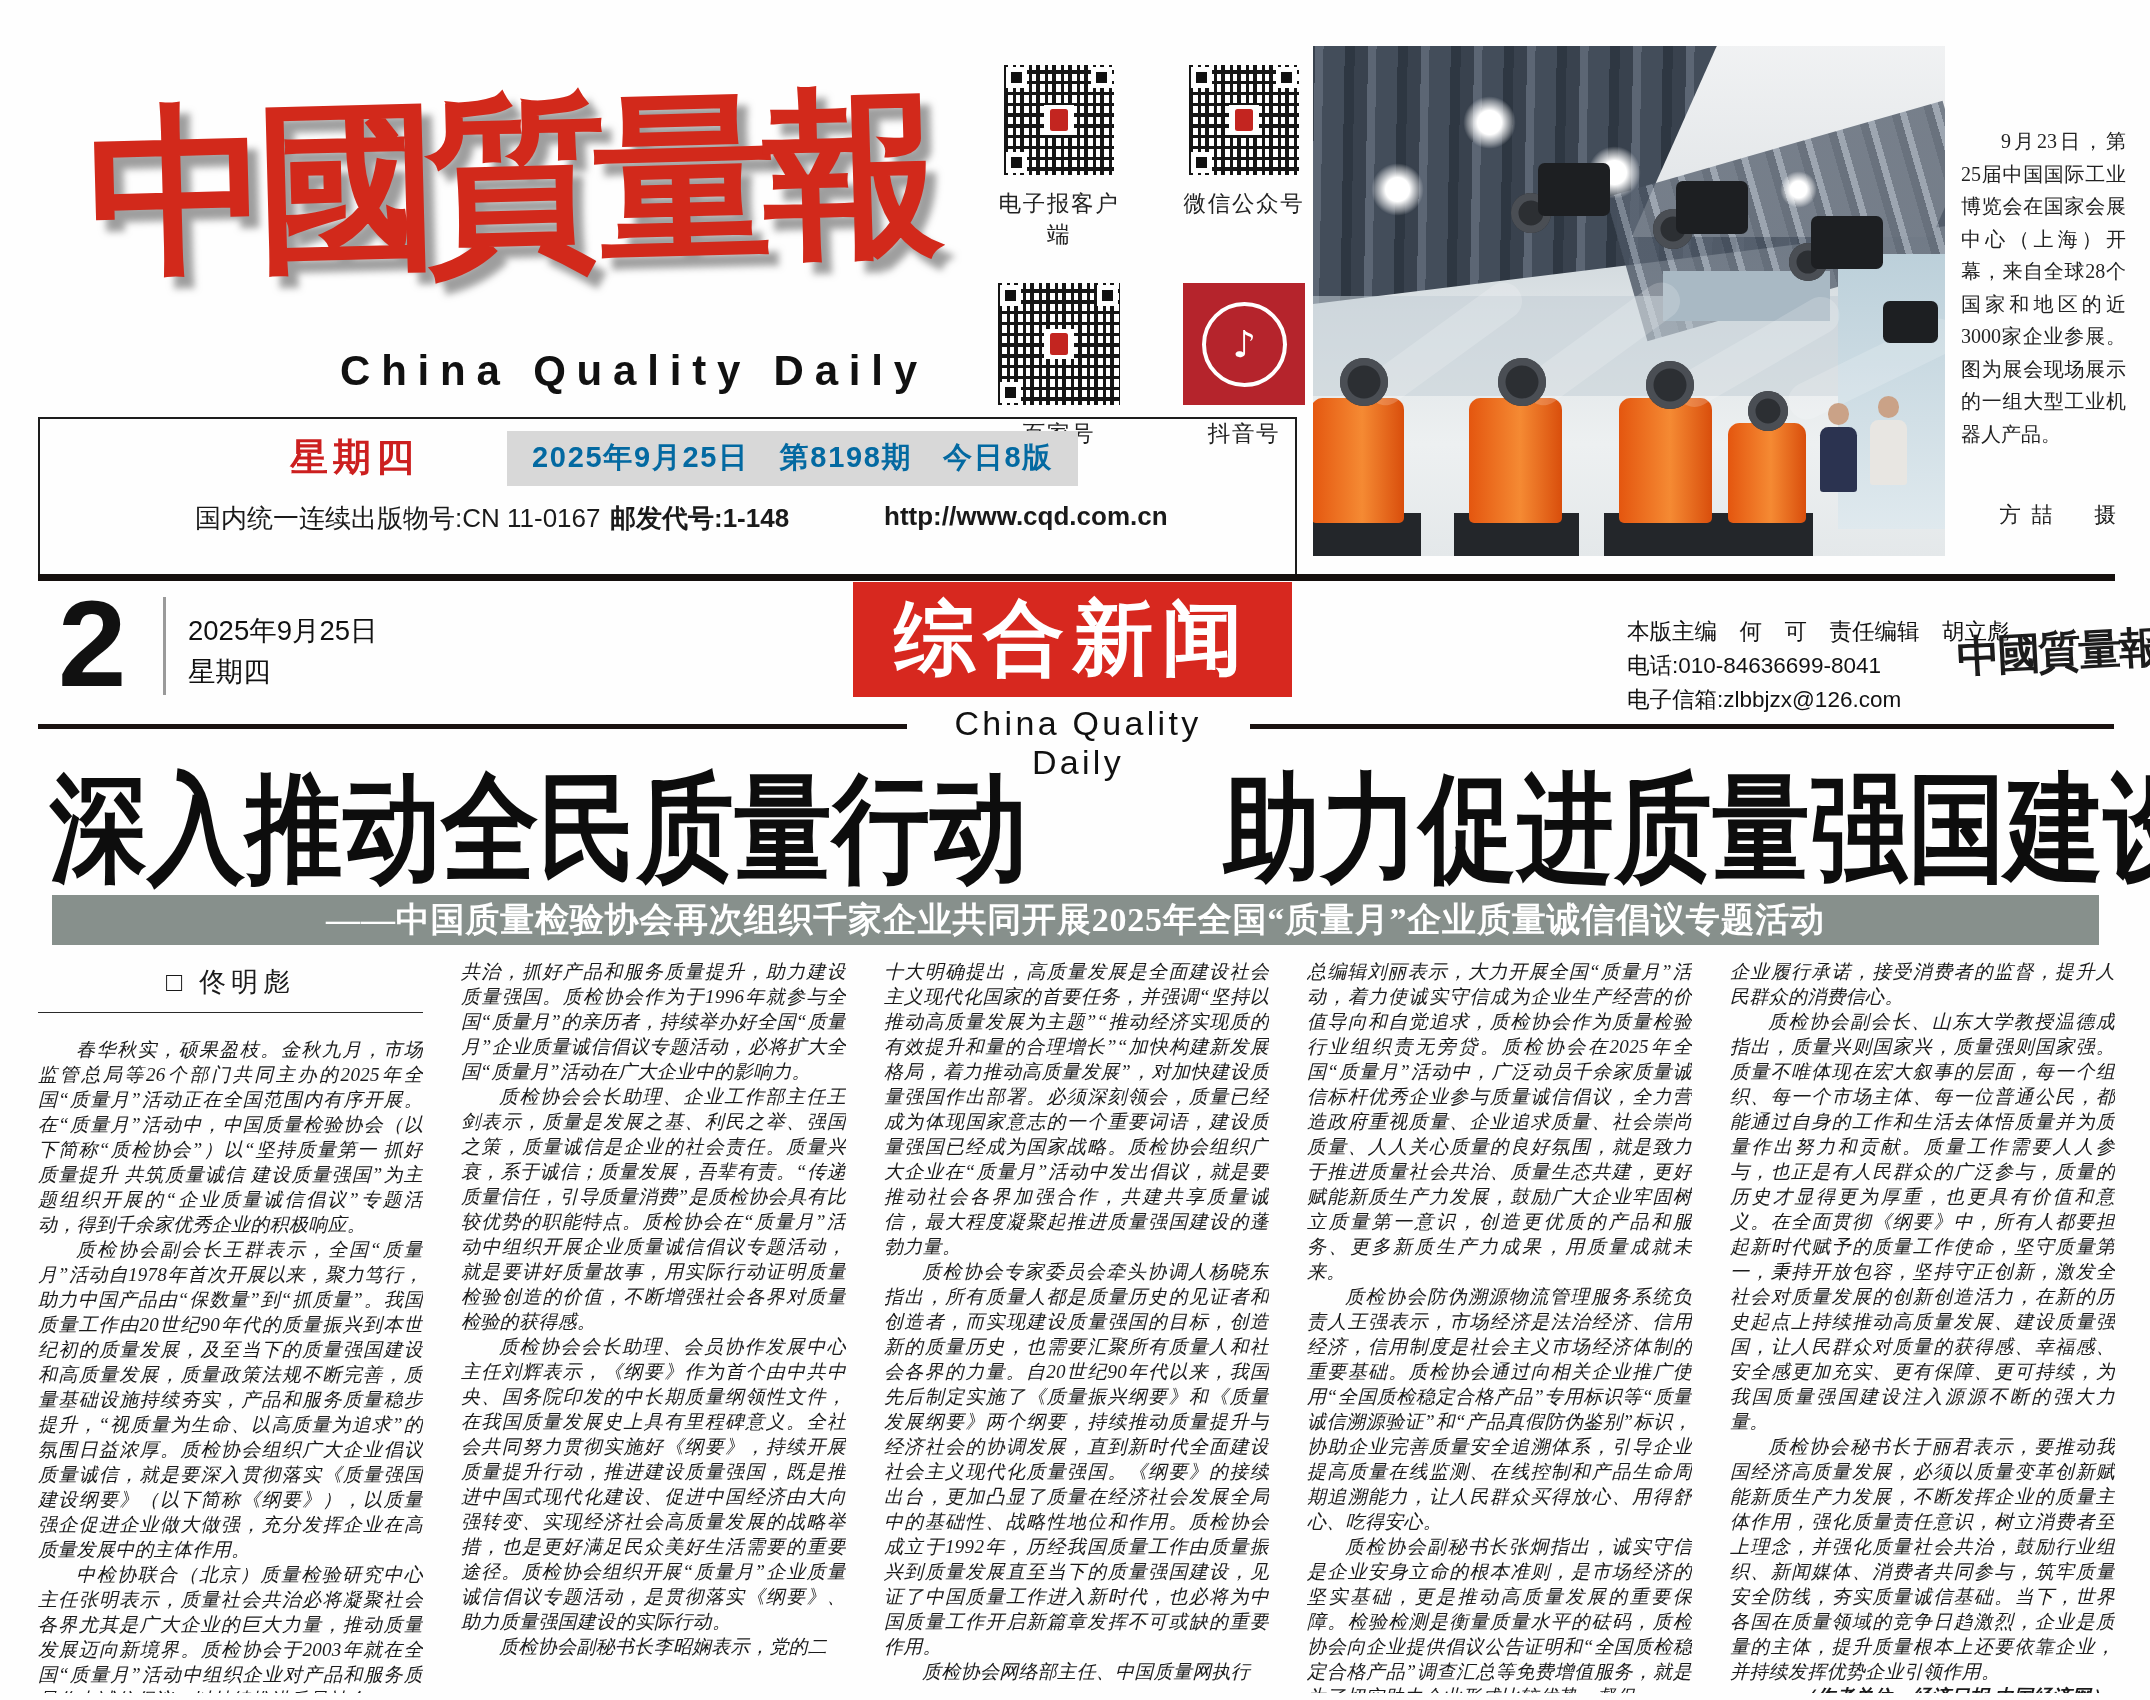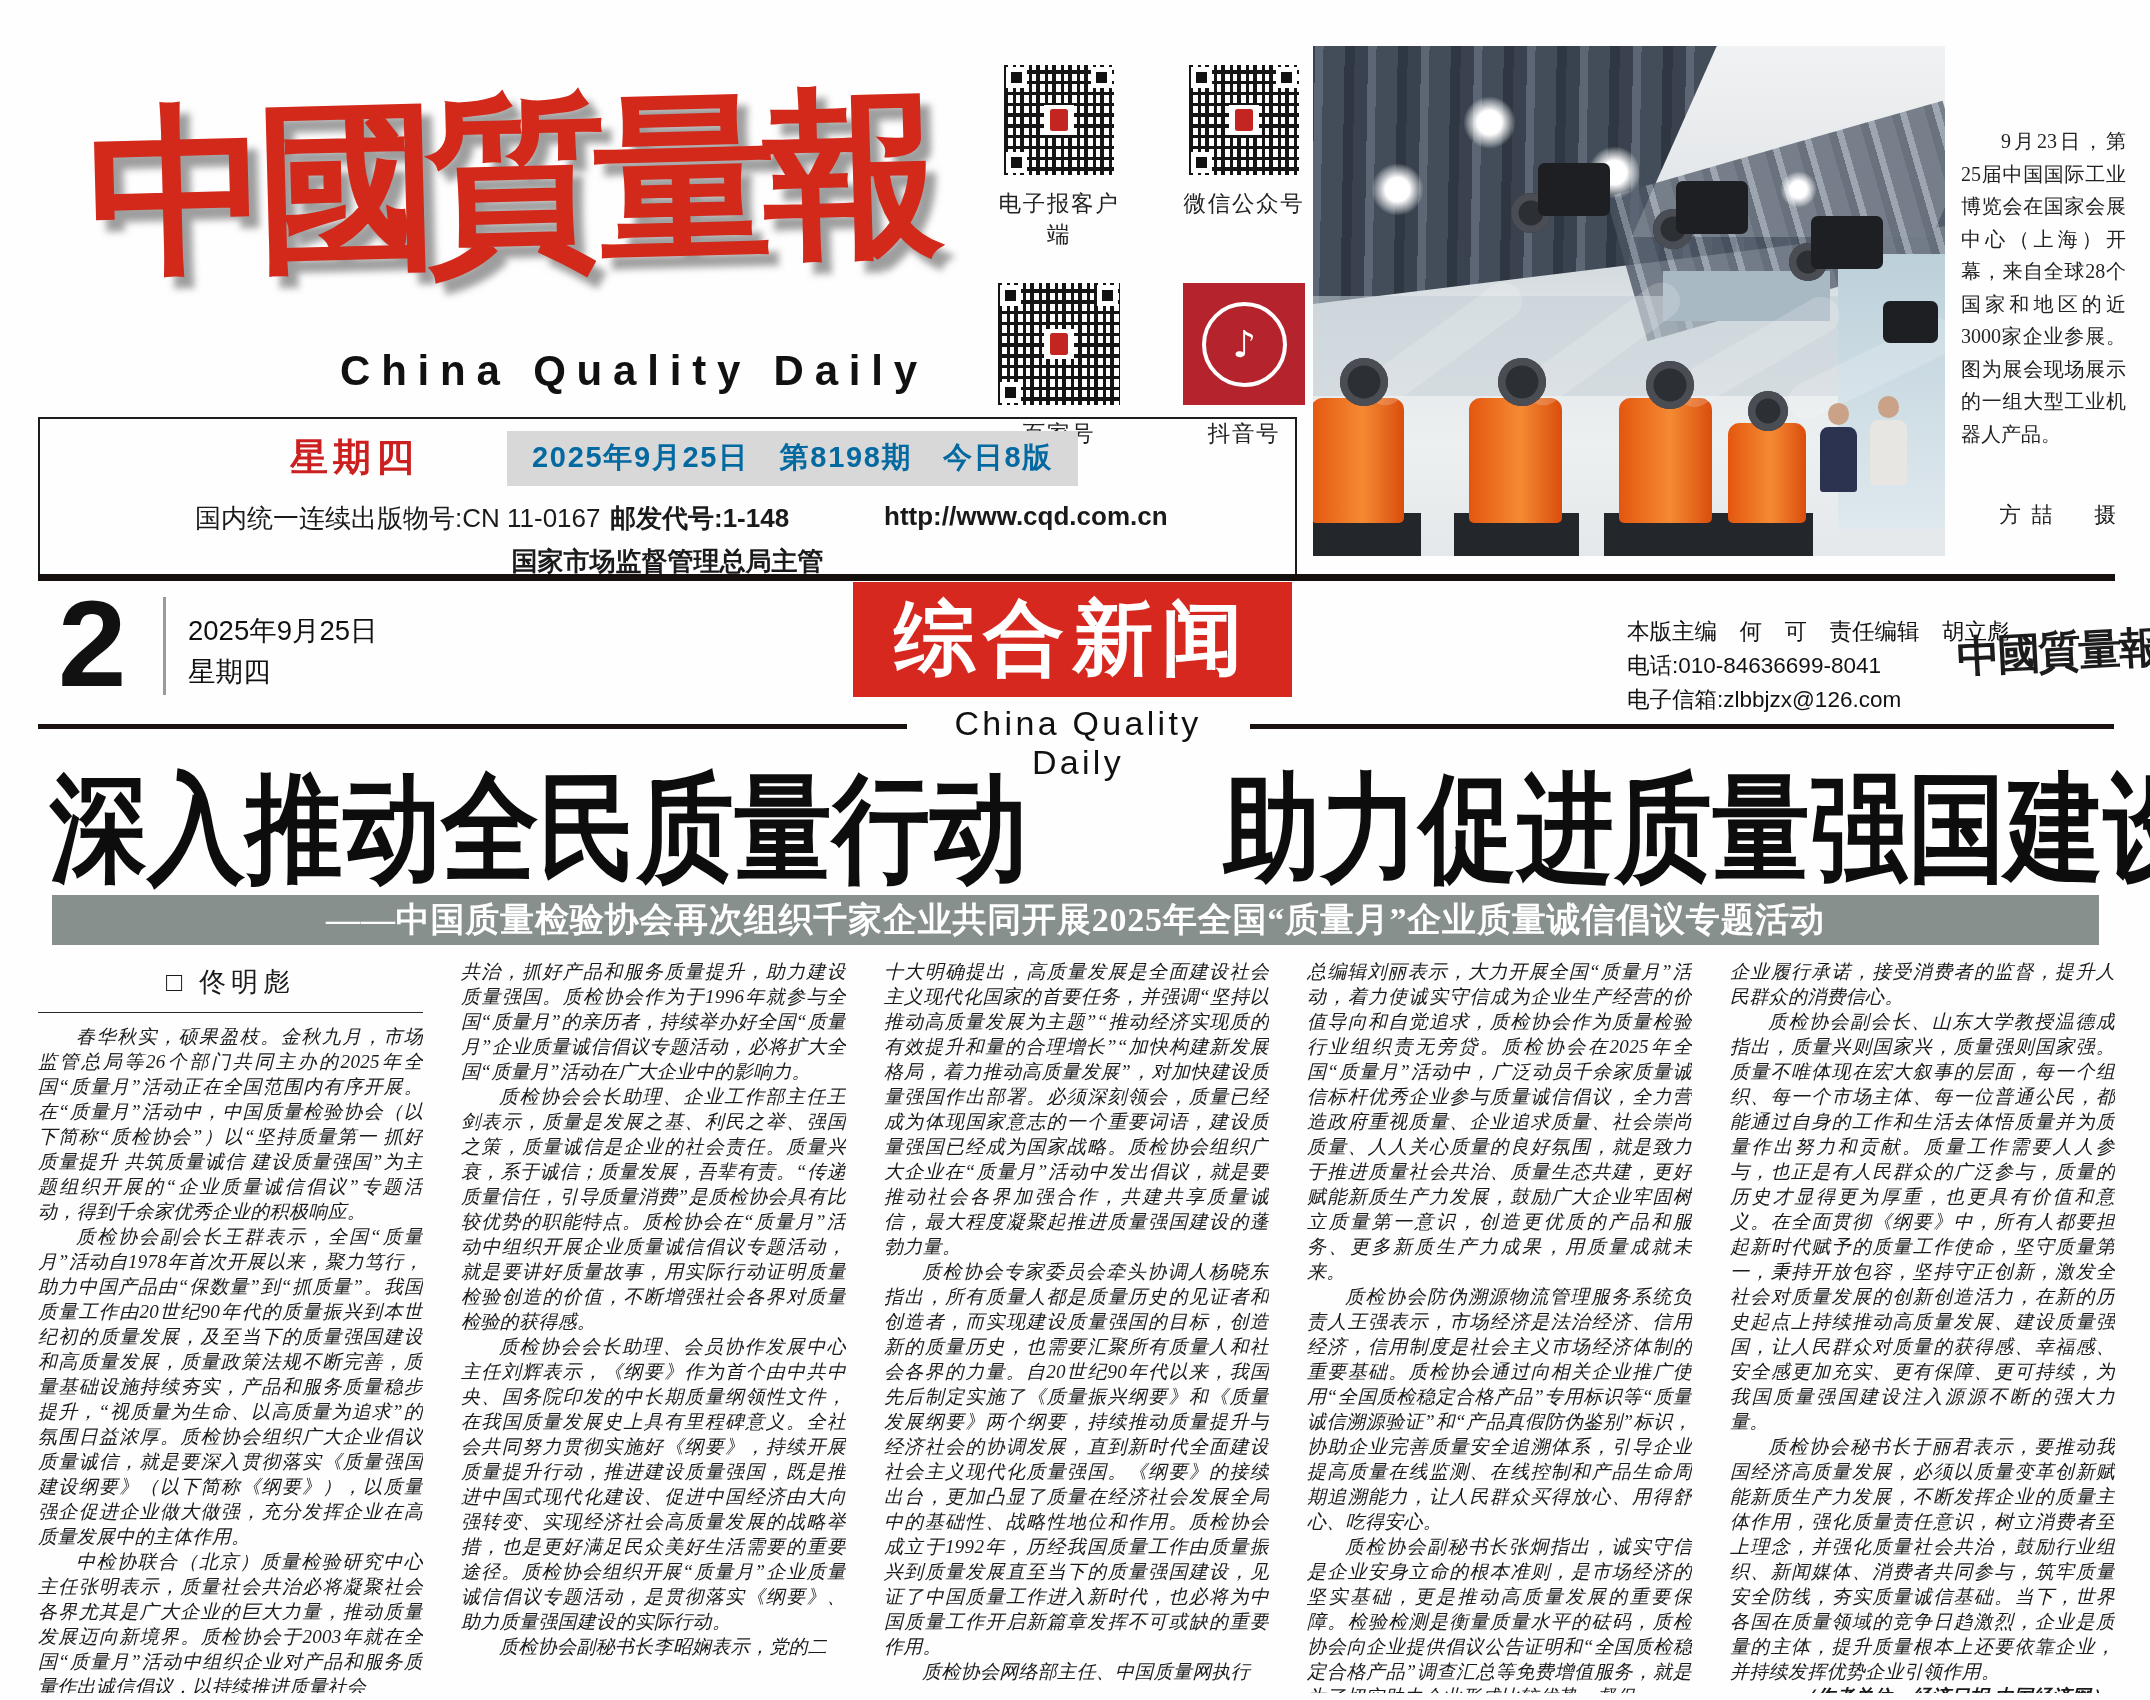--- a/index.html
+++ b/index.html
@@ -104,21 +104,21 @@
      transform:scaleY(1.22);transform-origin:center top;white-space:nowrap;}
   .subheadline{position:absolute;left:52px;top:895px;width:2047px;height:50px;background:#87908c;
      color:#fff;display:flex;align-items:center;justify-content:center;
      font-size:34px;font-weight:bold;letter-spacing:0.8px;}
 
   
   .article{position:absolute;left:38px;top:959px;width:2077px;height:734px;
      display:flex;gap:38px;}
   .col{flex:1 1 0;overflow:hidden;}
   .byline{font-size:27px;letter-spacing:5px;text-align:center;padding:5px 0 11.7px 0;
-     border-bottom:1.7px solid #2a2a2a;margin-bottom:11px;font-family:"Liberation Serif",serif;}
+     border-bottom:1.7px solid #2a2a2a;margin-bottom:24px;font-family:"Liberation Serif",serif;}
   .col p{margin:0;font-size:19px;line-height:25px;text-align:justify;letter-spacing:0.3px;font-style:italic;}
   .col p.ind{text-indent:2em;}
   .col p.attribution{font-weight:bold;text-align:right;padding-right:5px;}
 </style>
 </head>
 <body>
 
 <div id="page">
 
   <div class="mast-title">中國質量報</div>
@@ -224,21 +224,20 @@
     <p>9月23日，第25届中国国际工业博览会在国家会展中心（上海）开幕，来自全球28个国家和地区的近3000家企业参展。图为展会现场展示的一组大型工业机器人产品。</p>
   </div>
   <div class="photo-credit">方喆　摄</div>
 
   <div class="info-box">
     <div class="weekday">星期四</div>
     <div class="issue-pill">2025年9月25日　第8198期　今日8版</div>
     <div class="serial">国内统一连续出版物号:CN 11-0167</div>
     <div class="postal">邮发代号:1-148</div>
     <div class="website">http://www.cqd.com.cn</div>
-    <div class="supervisor">国家市场监督管理总局主管</div>
   </div>
 
   <div class="rule-top"></div>
   <div class="page-num">2</div>
   <div class="vdiv"></div>
   <div class="pg-date">
     <div>2025年9月25日</div>
     <div>星期四</div>
   </div>
   <div class="section-box">综合新闻</div>

